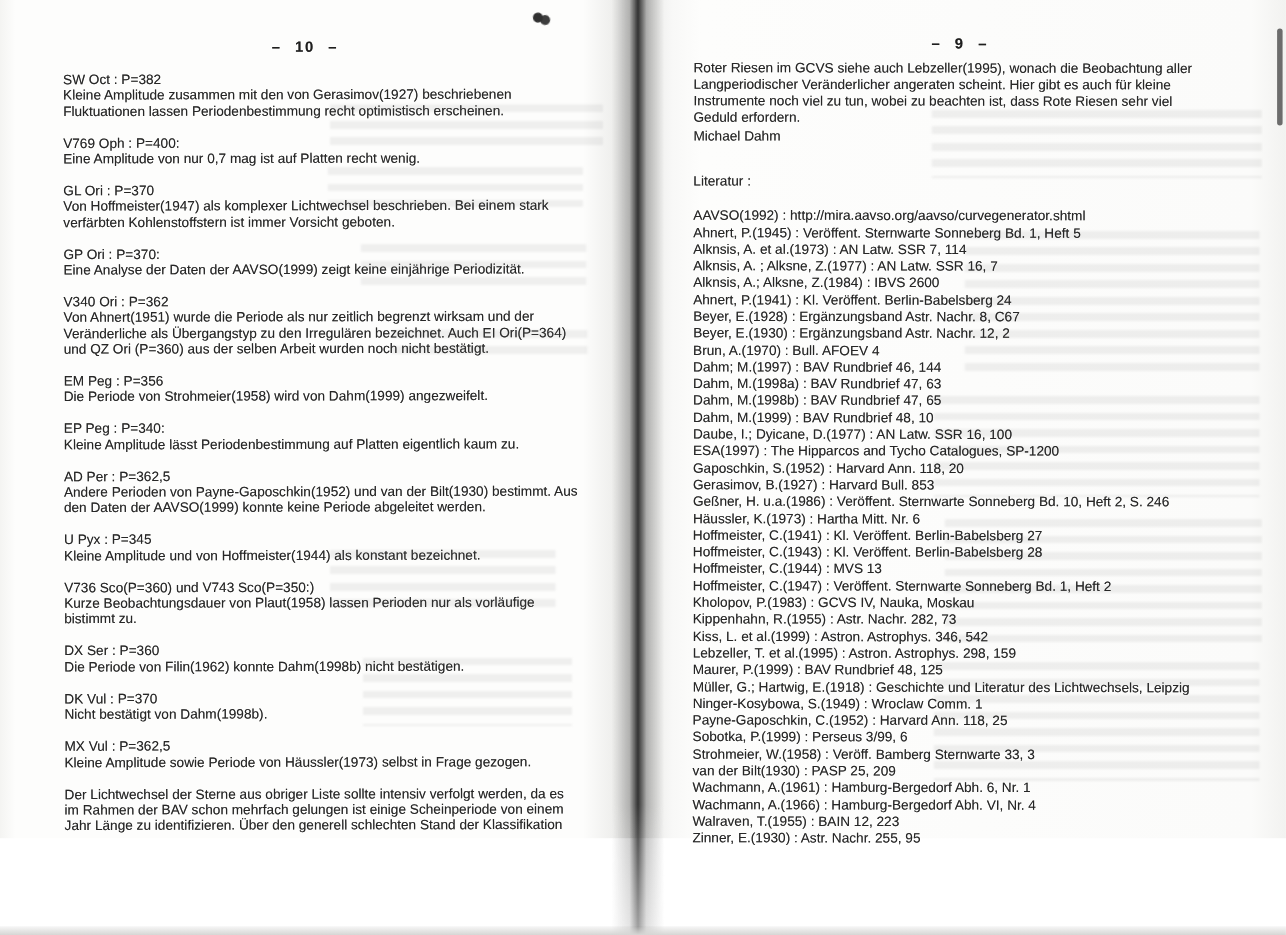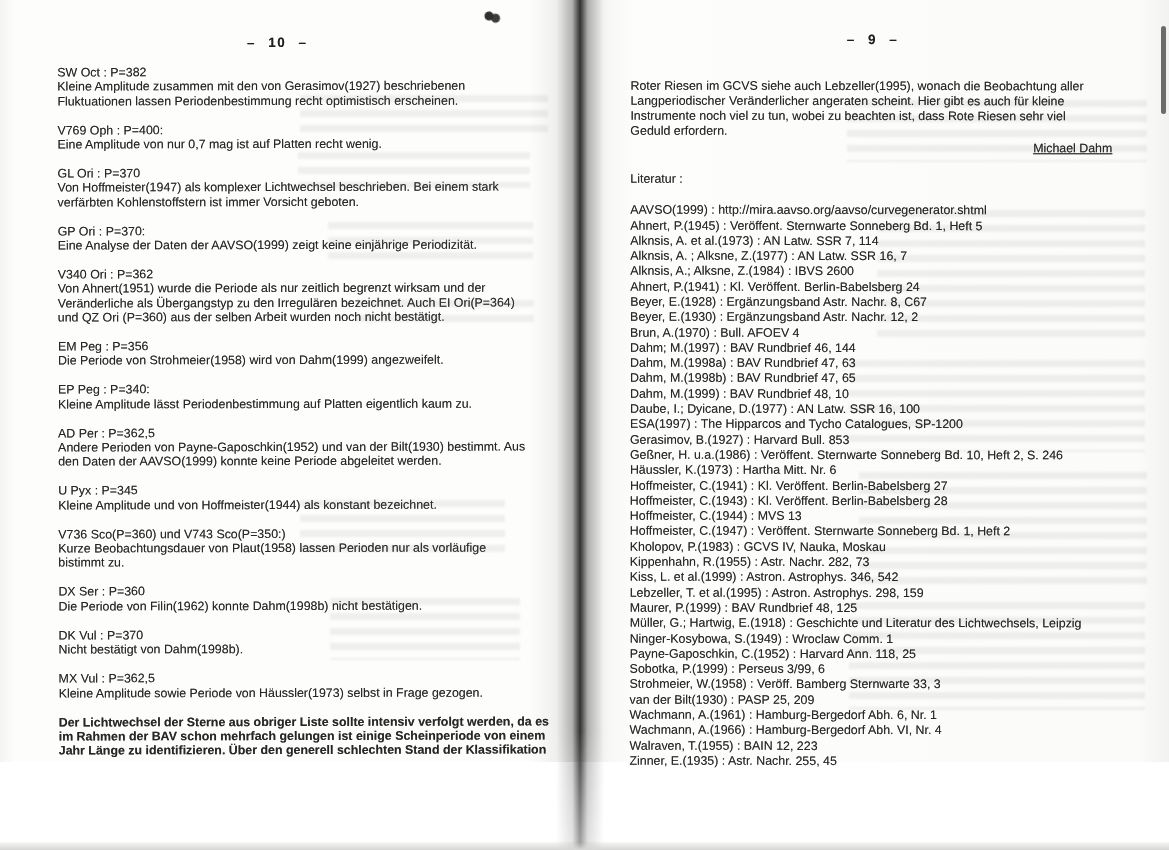--- a/index.html
+++ b/index.html
@@ -76,25 +76,25 @@
     font-size:13.5px;font-weight:700;letter-spacing:1.5px;word-spacing:7px;
     text-align:center;color:#1e1e1e;
   }
   .page-left .page-number{width:440px;}
 
   .doc-text{font-size:12.4px;line-height:14.2px;color:#272727;text-shadow:0 0 .5px rgba(0,0,0,.45);}
 
   .entries{margin-top:15px;}
   .entry{margin-bottom:15px;}
   .entry-title,.entry-text{white-space:pre;}
-  .closing{white-space:pre;font-weight:bold;}
-
-  .intro{margin-top:32px;white-space:pre;line-height:15px;}
-  .signature{margin-top:2px;text-align:right;line-height:15px;padding-right:2px;text-decoration:underline;}
-  .lit-heading{margin-top:16px;line-height:15px;}
+  .closing{white-space:pre;}
+
+  .intro{margin-top:8px;white-space:pre;line-height:15px;}
+  .signature{margin-top:2px;line-height:15px;padding-right:2px;}
+  .lit-heading{margin-top:26px;line-height:15px;}
   .ref-list{margin-top:16px;}
   .ref{white-space:pre;line-height:15.3px;}
 </style>
 </head>
 <body>
 
 <div class="scan">
 
   <div class="page page-left">
     <div class="left-content doc-text">
@@ -183,35 +183,36 @@
 
   <div class="right-content doc-text">
     <div class="page-number">–  9  –</div>
     <div class="intro">Roter Riesen im GCVS siehe auch Lebzeller(1995), wonach die Beobachtung aller
 Langperiodischer Veränderlicher angeraten scheint. Hier gibt es auch für kleine
 Instrumente noch viel zu tun, wobei zu beachten ist, dass Rote Riesen sehr viel
 Geduld erfordern.</div>
     <div class="signature">Michael Dahm</div>
     <div class="lit-heading">Literatur :</div>
     <div class="ref-list">
-        <div class="ref">AAVSO(1999) : http://mira.aavso.org/aavso/curvegenerator.shtml</div>
+        <div class="ref">AAVSO(1992) : http://mira.aavso.org/aavso/curvegenerator.shtml</div>
         <div class="ref">Ahnert, P.(1945) : Veröffent. Sternwarte Sonneberg Bd. 1, Heft 5</div>
         <div class="ref">Alknsis, A. et al.(1973) : AN Latw. SSR 7, 114</div>
         <div class="ref">Alknsis, A. ; Alksne, Z.(1977) : AN Latw. SSR 16, 7</div>
         <div class="ref">Alknsis, A.; Alksne, Z.(1984) : IBVS 2600</div>
         <div class="ref">Ahnert, P.(1941) : Kl. Veröffent. Berlin-Babelsberg 24</div>
         <div class="ref">Beyer, E.(1928) : Ergänzungsband Astr. Nachr. 8, C67</div>
         <div class="ref">Beyer, E.(1930) : Ergänzungsband Astr. Nachr. 12, 2</div>
         <div class="ref">Brun, A.(1970) : Bull. AFOEV 4</div>
         <div class="ref">Dahm; M.(1997) : BAV Rundbrief 46, 144</div>
         <div class="ref">Dahm, M.(1998a) : BAV Rundbrief 47, 63</div>
         <div class="ref">Dahm, M.(1998b) : BAV Rundbrief 47, 65</div>
         <div class="ref">Dahm, M.(1999) : BAV Rundbrief 48, 10</div>
         <div class="ref">Daube, I.; Dyicane, D.(1977) : AN Latw. SSR 16, 100</div>
         <div class="ref">ESA(1997) : The Hipparcos and Tycho Catalogues, SP-1200</div>
+        <div class="ref">Gaposchkin, S.(1952) : Harvard Ann. 118, 20</div>
         <div class="ref">Gerasimov, B.(1927) : Harvard Bull. 853</div>
         <div class="ref">Geßner, H. u.a.(1986) : Veröffent. Sternwarte Sonneberg Bd. 10, Heft 2, S. 246</div>
         <div class="ref">Häussler, K.(1973) : Hartha Mitt. Nr. 6</div>
         <div class="ref">Hoffmeister, C.(1941) : Kl. Veröffent. Berlin-Babelsberg 27</div>
         <div class="ref">Hoffmeister, C.(1943) : Kl. Veröffent. Berlin-Babelsberg 28</div>
         <div class="ref">Hoffmeister, C.(1944) : MVS 13</div>
         <div class="ref">Hoffmeister, C.(1947) : Veröffent. Sternwarte Sonneberg Bd. 1, Heft 2</div>
         <div class="ref">Kholopov, P.(1983) : GCVS IV, Nauka, Moskau</div>
         <div class="ref">Kippenhahn, R.(1955) : Astr. Nachr. 282, 73</div>
         <div class="ref">Kiss, L. et al.(1999) : Astron. Astrophys. 346, 542</div>
@@ -219,21 +220,21 @@
         <div class="ref">Maurer, P.(1999) : BAV Rundbrief 48, 125</div>
         <div class="ref">Müller, G.; Hartwig, E.(1918) : Geschichte und Literatur des Lichtwechsels, Leipzig</div>
         <div class="ref">Ninger-Kosybowa, S.(1949) : Wroclaw Comm. 1</div>
         <div class="ref">Payne-Gaposchkin, C.(1952) : Harvard Ann. 118, 25</div>
         <div class="ref">Sobotka, P.(1999) : Perseus 3/99, 6</div>
         <div class="ref">Strohmeier, W.(1958) : Veröff. Bamberg Sternwarte 33, 3</div>
         <div class="ref">van der Bilt(1930) : PASP 25, 209</div>
         <div class="ref">Wachmann, A.(1961) : Hamburg-Bergedorf Abh. 6, Nr. 1</div>
         <div class="ref">Wachmann, A.(1966) : Hamburg-Bergedorf Abh. VI, Nr. 4</div>
         <div class="ref">Walraven, T.(1955) : BAIN 12, 223</div>
-        <div class="ref">Zinner, E.(1935) : Astr. Nachr. 255, 45</div>
+        <div class="ref">Zinner, E.(1930) : Astr. Nachr. 255, 95</div>
       </div>
   </div>
 
   <div class="spine"></div>
   <div class="smudge"></div>
   <div class="edge-streak"></div>
   <div class="bottom-edge"></div>
 </div>
 
 </body></html>

